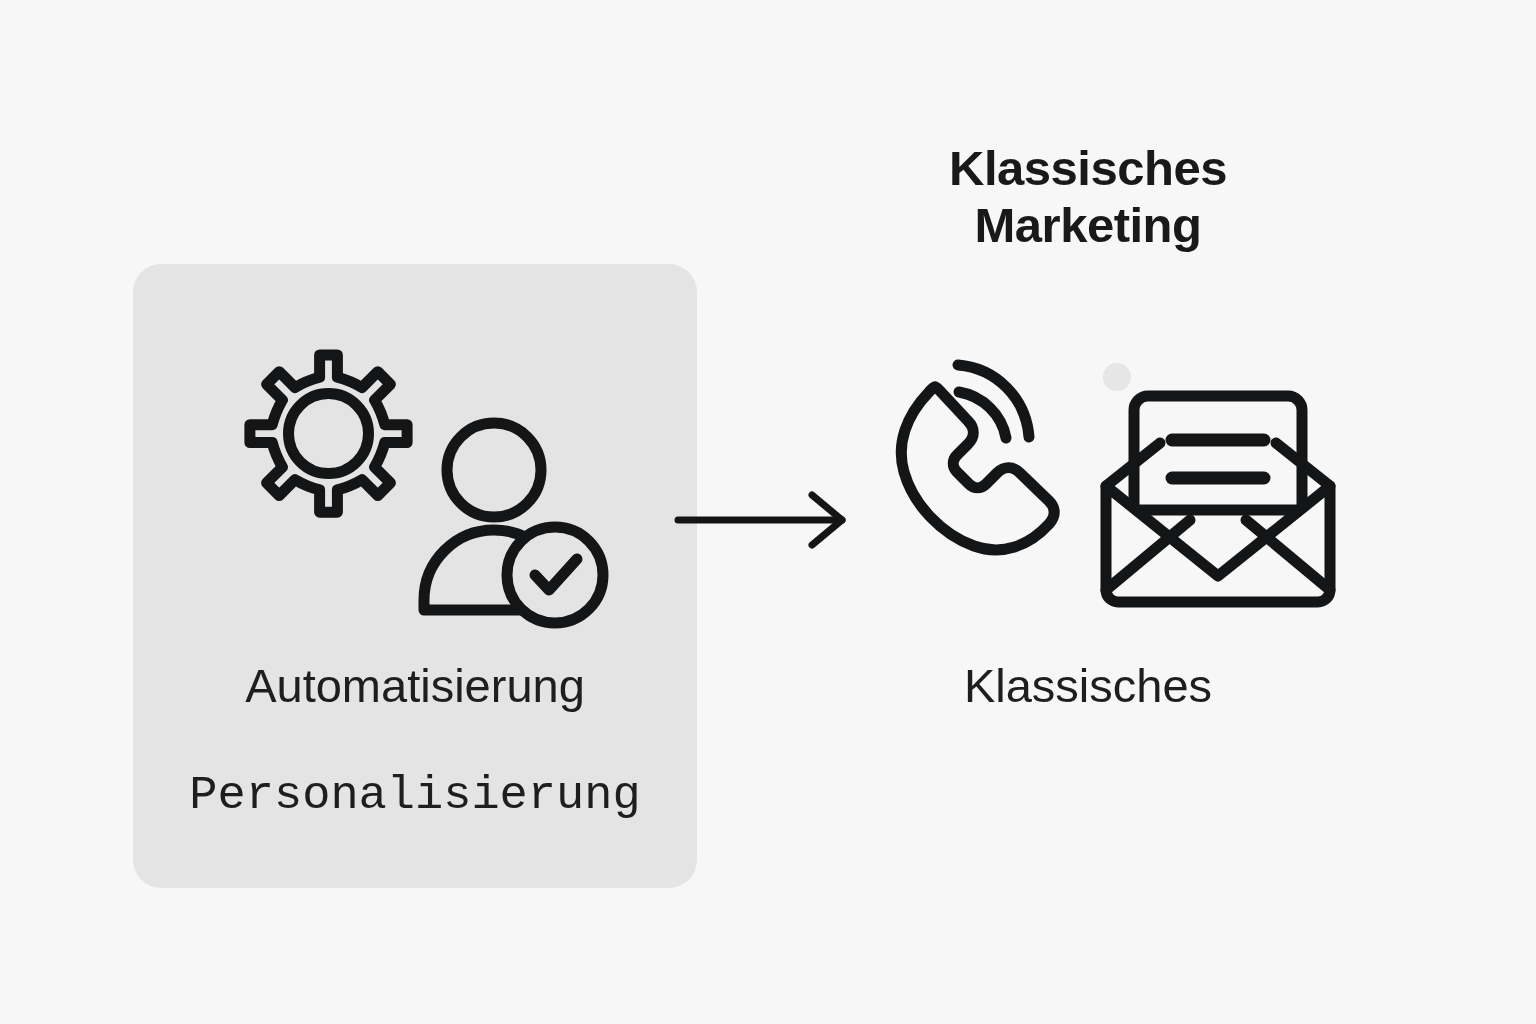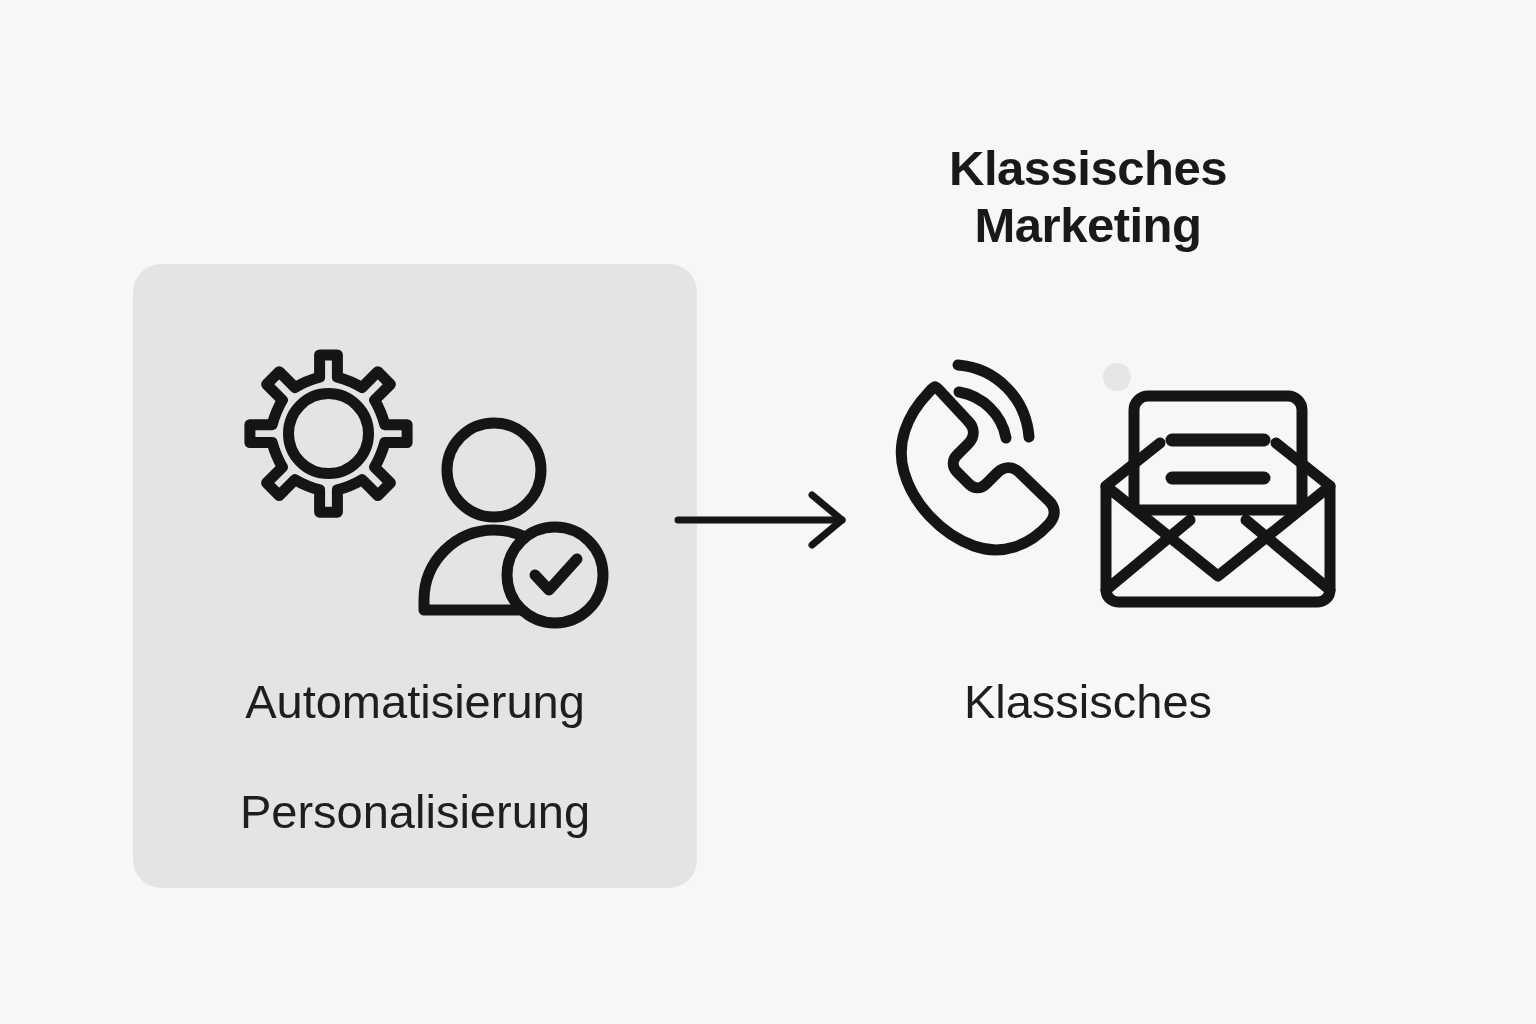--- a/index.html
+++ b/index.html
@@ -101,24 +101,23 @@
   
   .label {
     position: absolute;
     color: #1d1e20;
     font-size: 47px;
     font-weight: 400;
     letter-spacing: 0px;
     text-align: center;
     line-height: 1;
     white-space: nowrap;
-    margin-top: 16px;
   }
   #label-left-1 { left: 133px; top: 662px; width: 564px; }
-  #label-left-2 { left: 133px; top: 772px; width: 564px; }
+  #label-left-2 { left: 133px; top: 772px; width: 564px; font-family: Liberation Mono, monospace; }
   #label-right-1 { left: 808px; top: 662px; width: 560px; }
   #label-right-2 { left: 808px; top: 772px; width: 560px; }
 </style>
 </head>
 <body>
 
 <div id="stage">
 
 
   <div class="heading" id="heading-right">Klassisches

